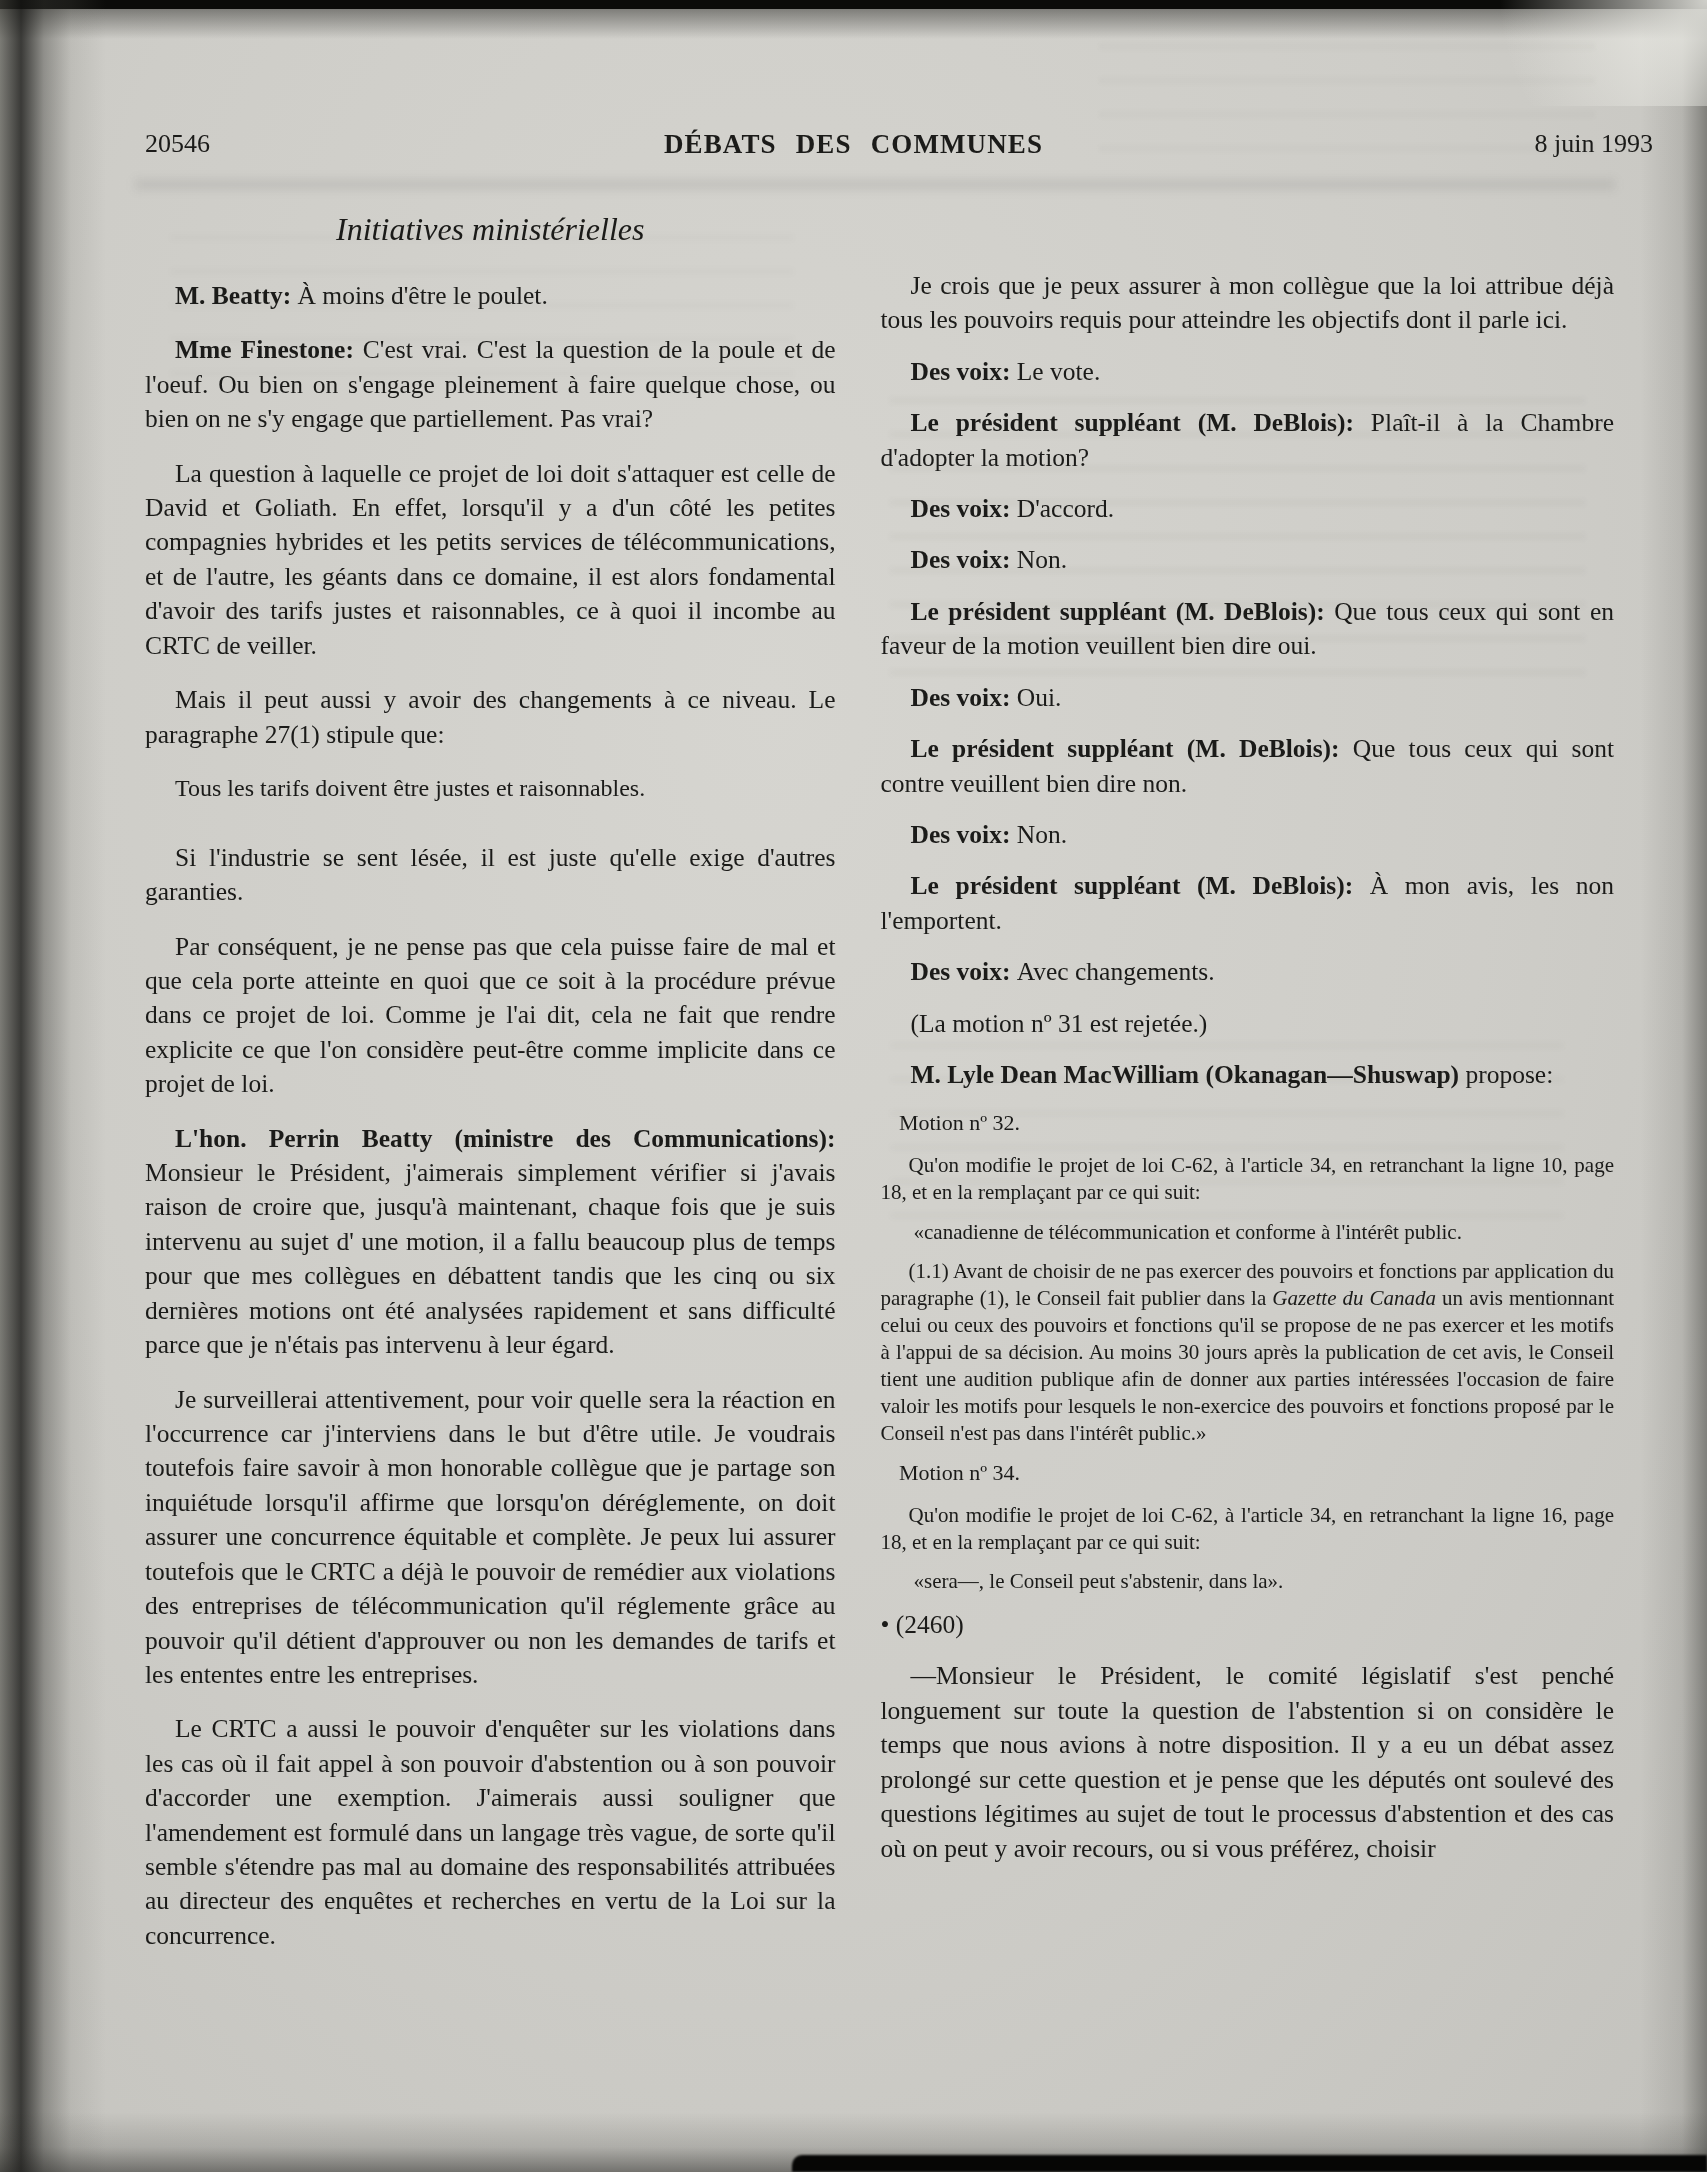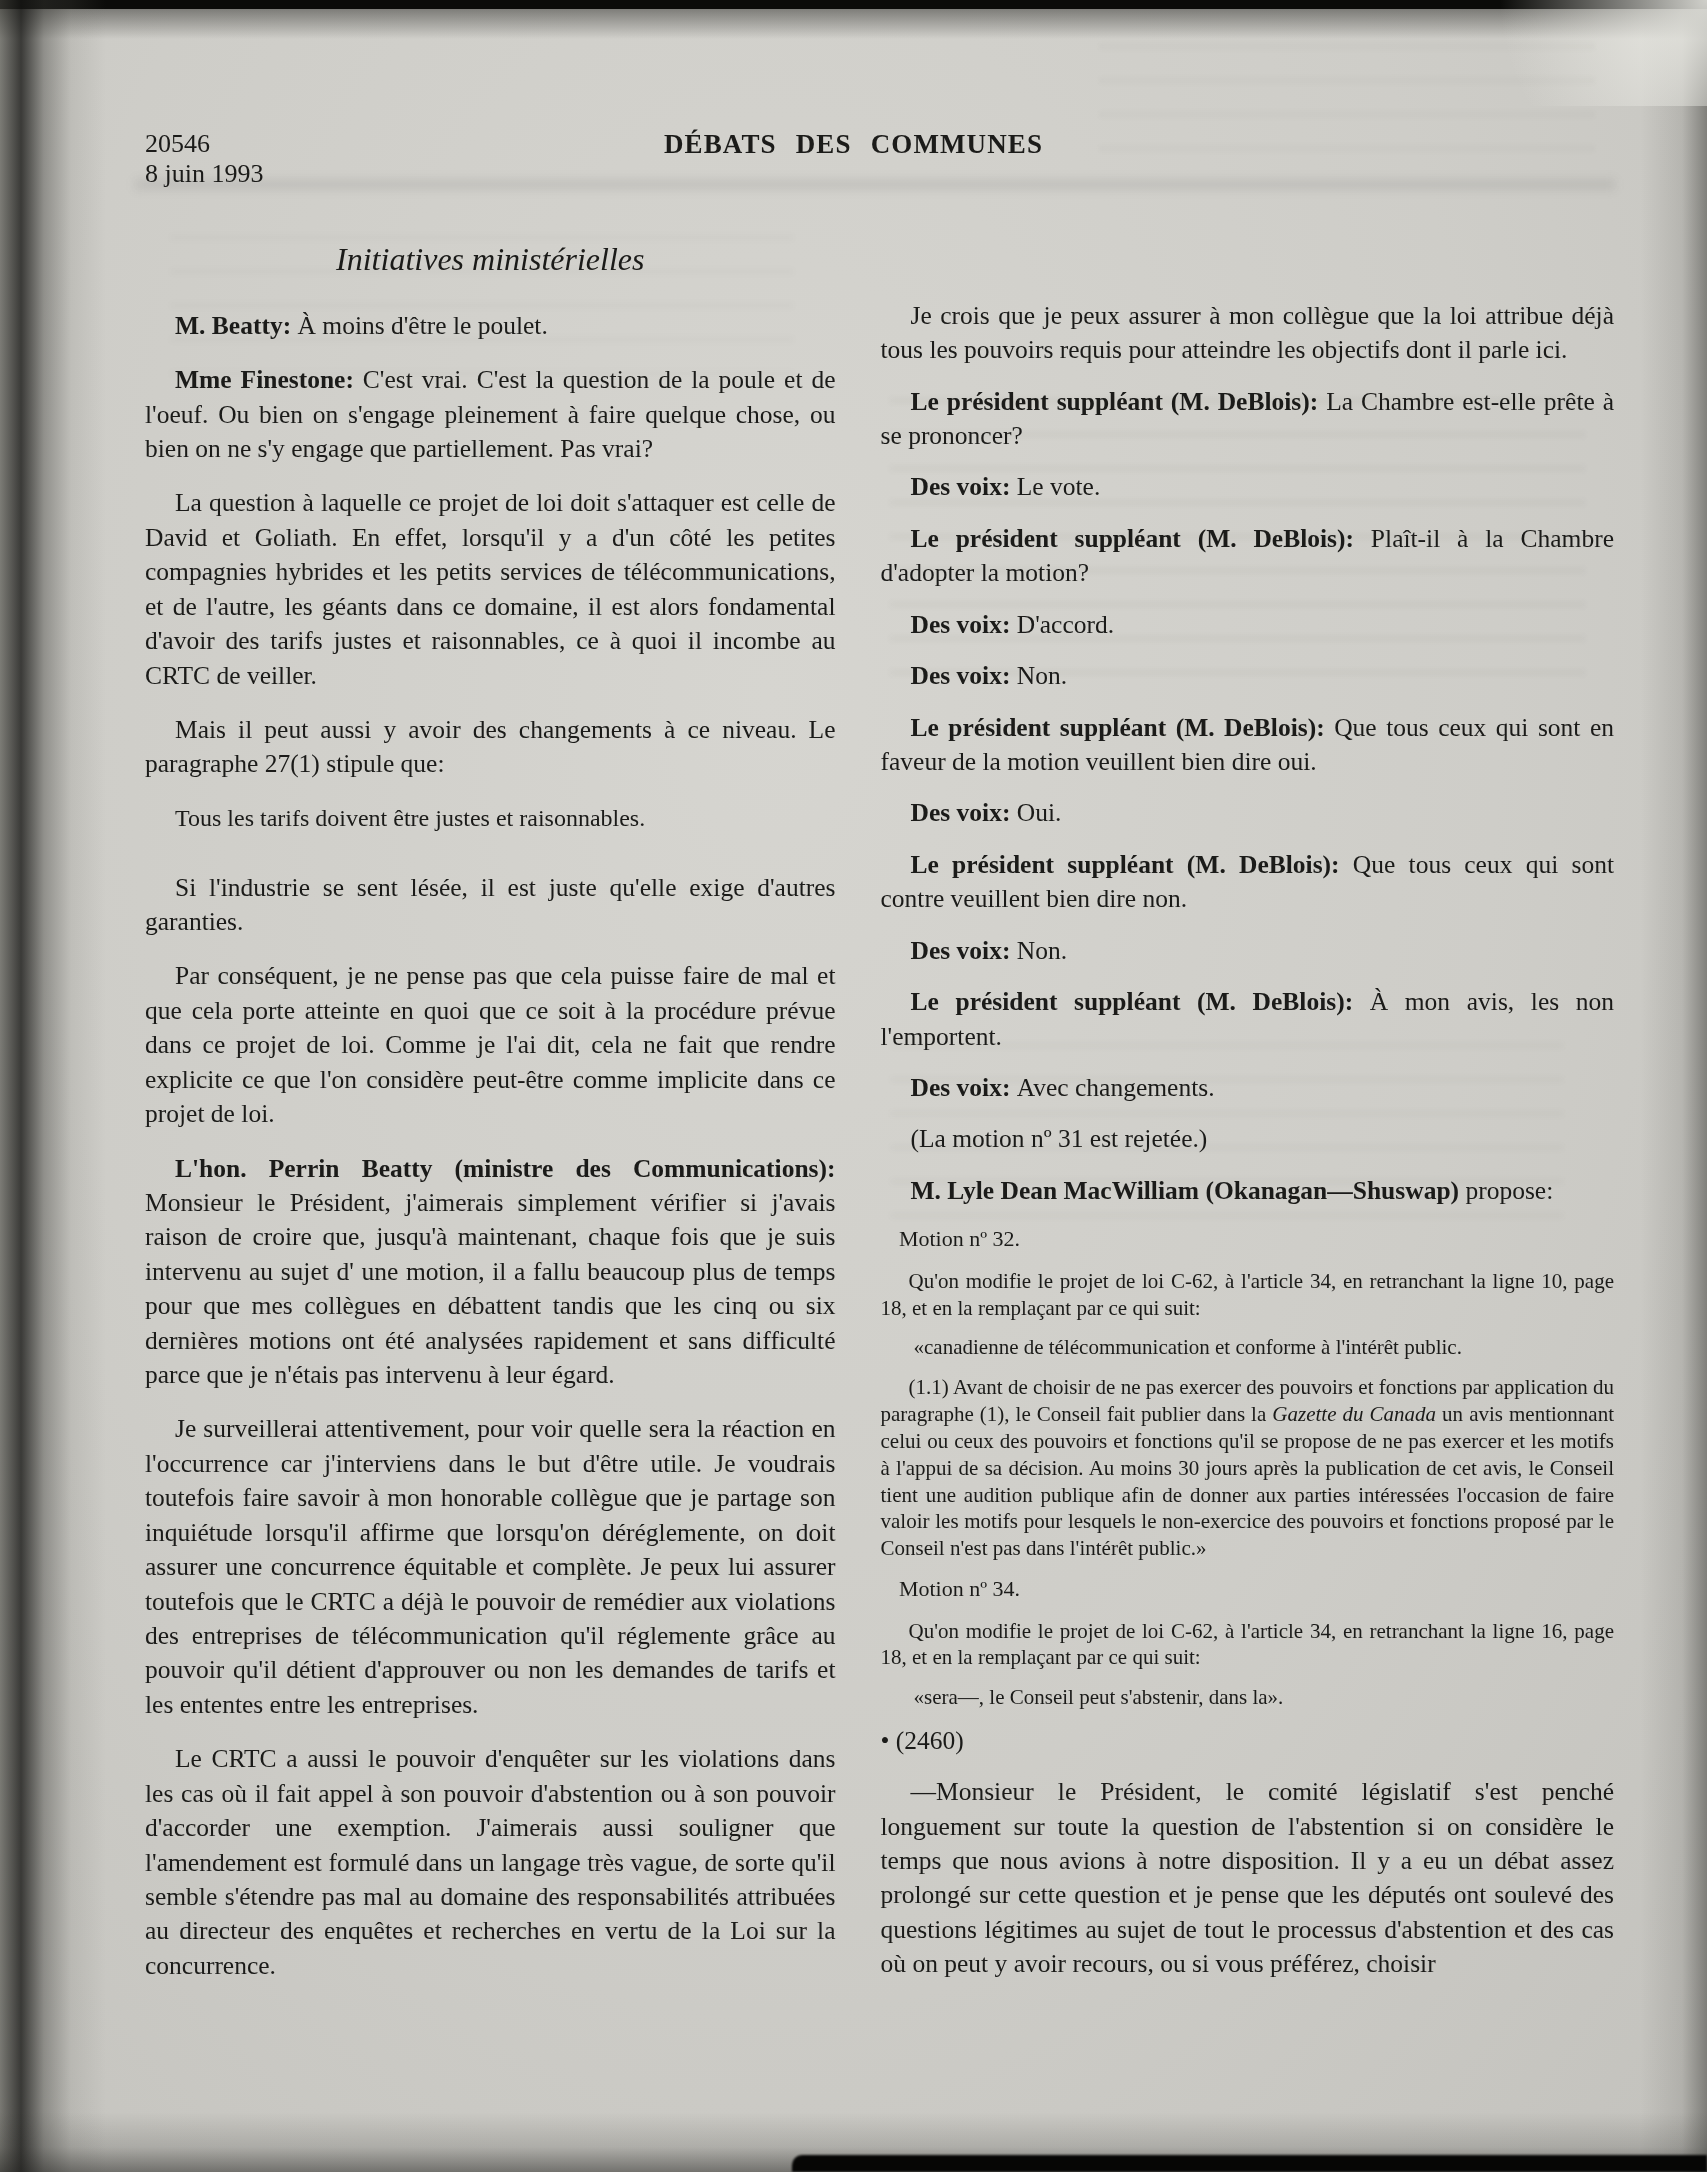--- a/index.html
+++ b/index.html
@@ -32,23 +32,23 @@
   .smudge-header{position:absolute;left:135px;right:92px;top:179px;height:11.3px;
     background:rgba(70,70,64,.10);filter:blur(5px);}
   .ghost{position:absolute;filter:blur(2.8px);
     background:repeating-linear-gradient(180deg, rgba(82,82,75,.07) 0 7px, rgba(82,82,75,0) 7px 34px);}
   .ghost.g1{left:890px;top:397px;width:695px;height:305px;opacity:.55;}
   .ghost.g2{left:170px;top:234px;width:624px;height:149px;opacity:.35;}
   .ghost.g3{left:890px;top:1042px;width:674px;height:191px;opacity:.40;}
   .ghost.g4{left:1099px;top:43px;width:496px;height:113px;opacity:.45;}
 
   
-  .masthead{position:relative;padding:129px 101px 0 145px;
+  .masthead{position:relative;padding:129px 54px 0 145px;
     display:flex;justify-content:space-between;align-items:baseline;
-    font-size:26px;line-height:1.15;flex-direction:column;}
+    font-size:26px;line-height:1.15;}
   .ptitle{position:absolute;left:50%;transform:translateX(-50%);
     font-size:27px;font-weight:700;letter-spacing:1.1px;word-spacing:11.3px;}
 
   
   .columns{position:relative;display:flex;gap:45px;padding:0 93px 0 145px;margin-top:50px;}
   .col{font-size:25.5px;line-height:1.35;}
   .col-left{width:691px;}
   .col-right{width:734px;padding-top:60px;}
 
   .section-heading{margin:0 0 30px 0;font-size:32px;font-weight:400;
@@ -114,21 +114,20 @@
 
       <p class="speech mt-lg"><span>Je surveillerai attentivement, pour voir quelle sera la réaction en l'occurrence car j'interviens dans le but d'être utile. Je voudrais toutefois faire savoir à mon honorable collègue que je partage son inquiétude lorsqu'il affirme que lorsqu'on déréglemente, on doit assurer une concurrence équitable et complète. Je peux lui assurer toutefois que le CRTC a déjà le pouvoir de remédier aux violations des entreprises de télécommunication qu'il réglemente grâce au pouvoir qu'il détient d'approuver ou non les demandes de tarifs et les ententes entre les entreprises.</span></p>
 
       <p class="speech mt-lg"><span>Le CRTC a aussi le pouvoir d'enquêter sur les violations dans les cas où il fait appel à son pouvoir d'abstention ou à son pouvoir d'accorder une exemption. J'aimerais aussi souligner que l'amendement est formulé dans un langage très vague, de sorte qu'il semble s'étendre pas mal au domaine des responsabilités attribuées au directeur des enquêtes et recherches en vertu de la Loi sur la concurrence.</span></p>
     </section>
 
     <section class="col col-right">
 
       <p class="speech"><span>Je crois que je peux assurer à mon collègue que la loi attribue déjà tous les pouvoirs requis pour atteindre les objectifs dont il parle ici.</span></p>
 
-      <p class="speech"><b class="sp">Le président suppléant (M. DeBlois): </b><span>La Chambre est-elle prête à se prononcer?</span></p>
 
       <p class="speech"><b class="sp">Des voix: </b><span>Le vote.</span></p>
 
       <p class="speech"><b class="sp">Le président suppléant (M. DeBlois): </b><span>Plaît-il à la Chambre d'adopter la motion?</span></p>
 
       <p class="speech"><b class="sp">Des voix: </b><span>D'accord.</span></p>
 
       <p class="speech"><b class="sp">Des voix: </b><span>Non.</span></p>
 
       <p class="speech"><b class="sp">Le président suppléant (M. DeBlois): </b><span>Que tous ceux qui sont en faveur de la motion veuillent bien dire oui.</span></p>

